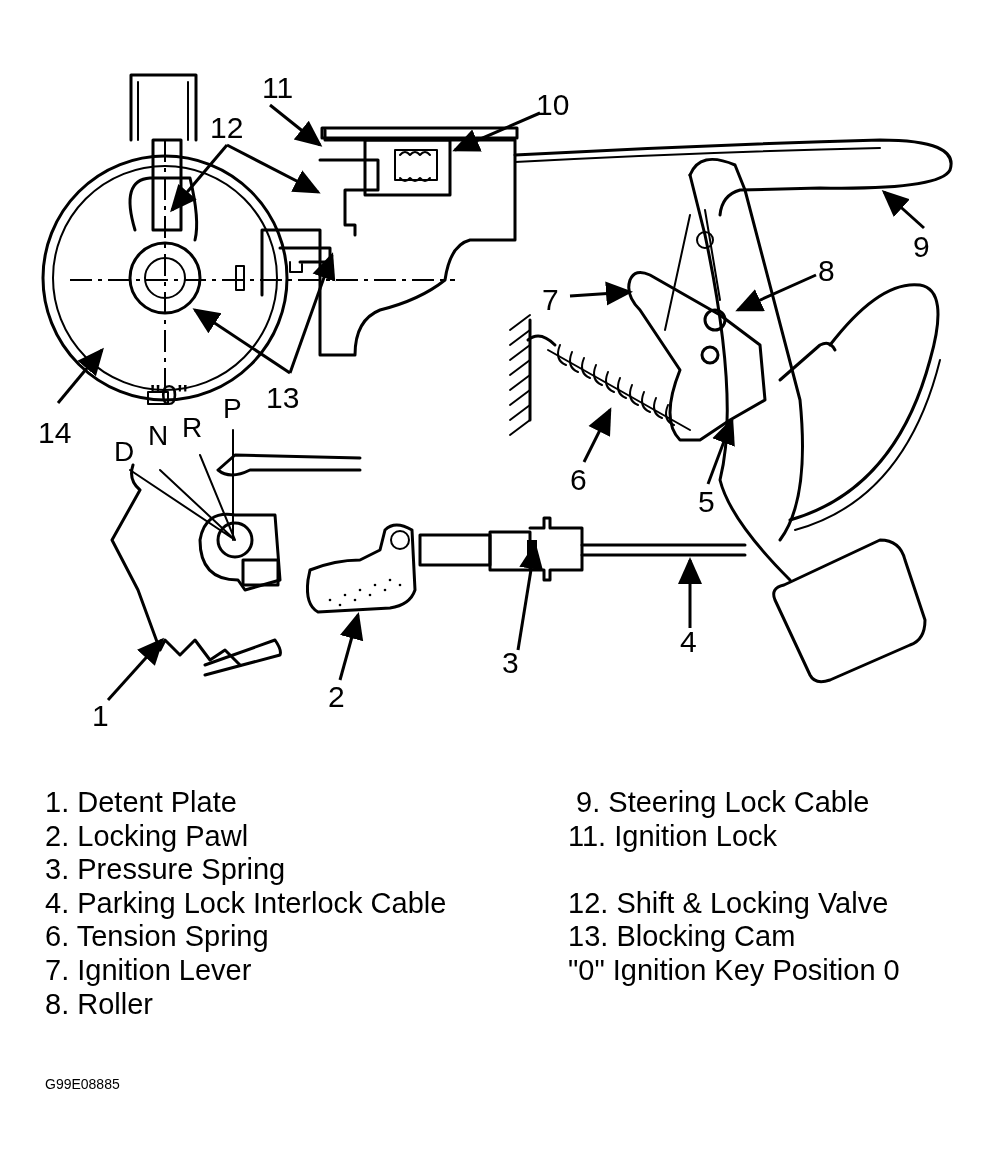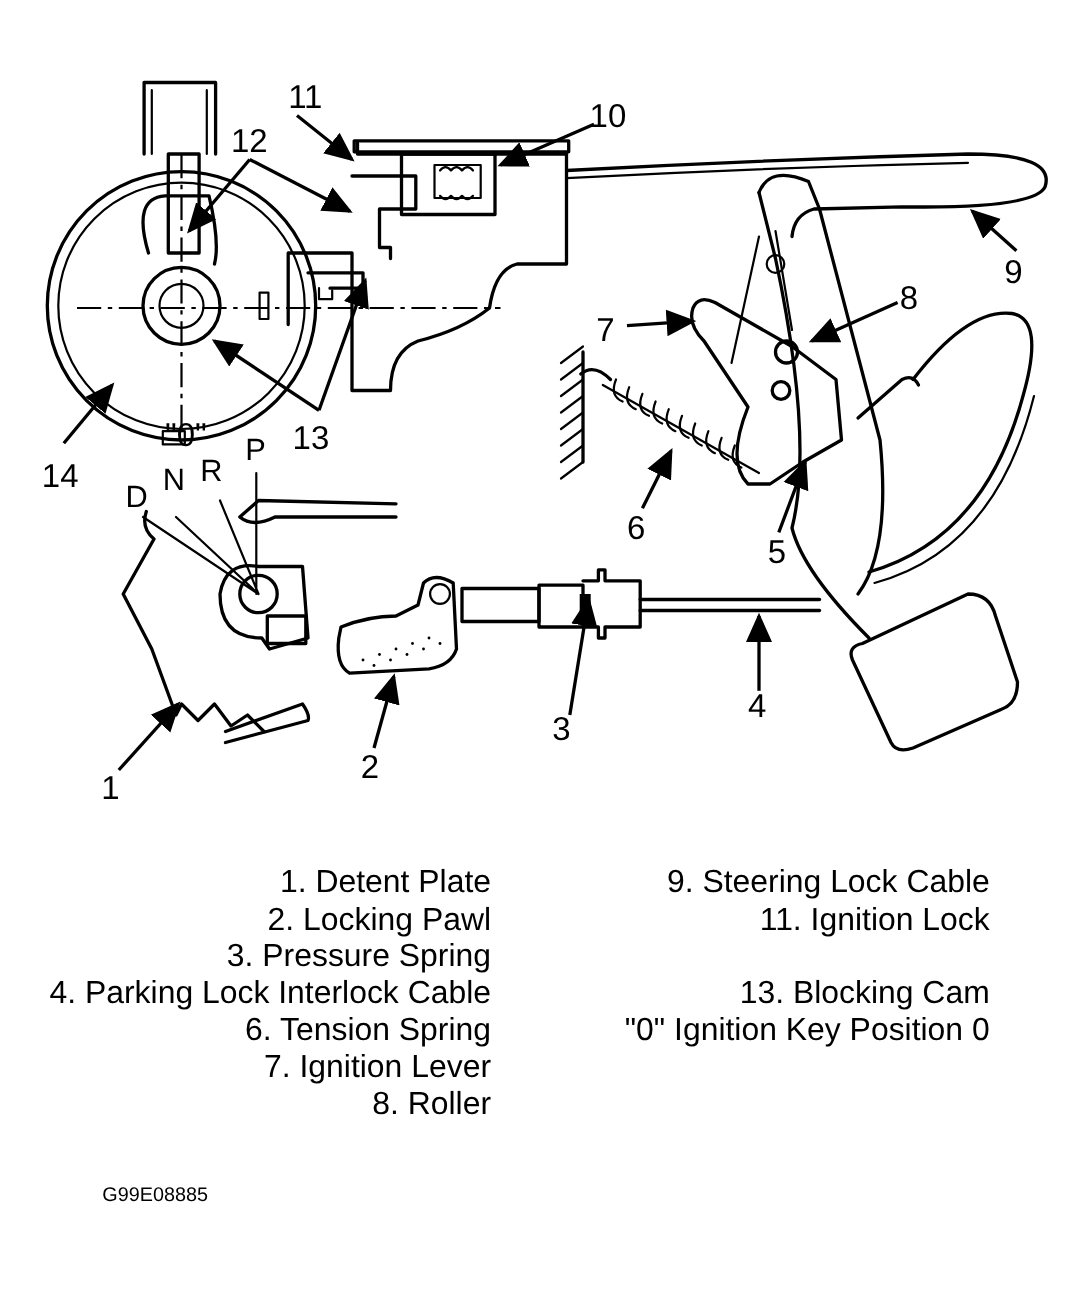--- a/index.html
+++ b/index.html
@@ -6,24 +6,24 @@
   body { width:993px; height:1175px; position:relative; overflow:hidden; font-family:"Liberation Sans", sans-serif; color:#000; }
   #diagram { position:absolute; left:0; top:0; width:993px; height:760px; }
   #diagram .ln { fill:none; stroke:#000; stroke-width:3; stroke-linecap:round; stroke-linejoin:round; }
   #diagram .thin { fill:none; stroke:#000; stroke-width:2; stroke-linecap:round; stroke-linejoin:round; }
   #diagram .dash { fill:none; stroke:#000; stroke-width:2; stroke-dasharray:22 6 4 6; }
   #diagram .arrow { fill:none; stroke:#000; stroke-width:3; marker-end:url(#ah); }
   #diagram .callout { font-family:"Liberation Sans", sans-serif; font-size:30px; fill:#000; }
   #diagram .gear { font-family:"Liberation Sans", sans-serif; font-size:28px; fill:#000; }
   #diagram .dots { fill:#000; }
   .legend { position:absolute; font-size:29px; line-height:33.6px; }
-  .legend .row { white-space:pre;text-align:right; }
+  .legend .row { white-space:pre; }
   #legend-left { left:45px; top:786px; }
   #legend-right { left:568px; top:786px; }
-  #figure-code { position:absolute; left:45px; top:1076px; font-size:18px;margin-left:48px; }
+  #figure-code { position:absolute; left:45px; top:1076px; font-size:14px; }
 </style>
 </head>
 <body>
 
 <svg id="diagram" viewBox="0 0 993 760" xmlns="http://www.w3.org/2000/svg">
   <defs>
     <marker id="ah" markerWidth="10" markerHeight="10" refX="8" refY="5" orient="auto" markerUnits="strokeWidth">
       <path d="M0,1 L9,5 L0,9 Z" fill="#000"></path>
     </marker>
   </defs>
@@ -161,17 +161,18 @@
   <div class="row"><span>4.</span> <span>Parking Lock Interlock Cable</span></div>
   <div class="row"><span>6.</span> <span>Tension Spring</span></div>
   <div class="row"><span>7.</span> <span>Ignition Lever</span></div>
   <div class="row"><span>8.</span> <span>Roller</span></div>
 </div>
 
 <div id="legend-right" class="legend">
   <div class="row"><span> 9.</span> <span>Steering Lock Cable</span></div>
   <div class="row"><span>11.</span> <span>Ignition Lock</span></div>
   <div class="row"><span>   </span> </div>
+  <div class="row"><span>12.</span> <span>Shift &amp; Locking Valve</span></div>
   <div class="row"><span>13.</span> <span>Blocking Cam</span></div>
   <div class="row"><span>"0"</span> <span>Ignition Key Position 0</span></div>
 </div>
 
 <div id="figure-code">G99E08885</div>
 
 </body></html>

